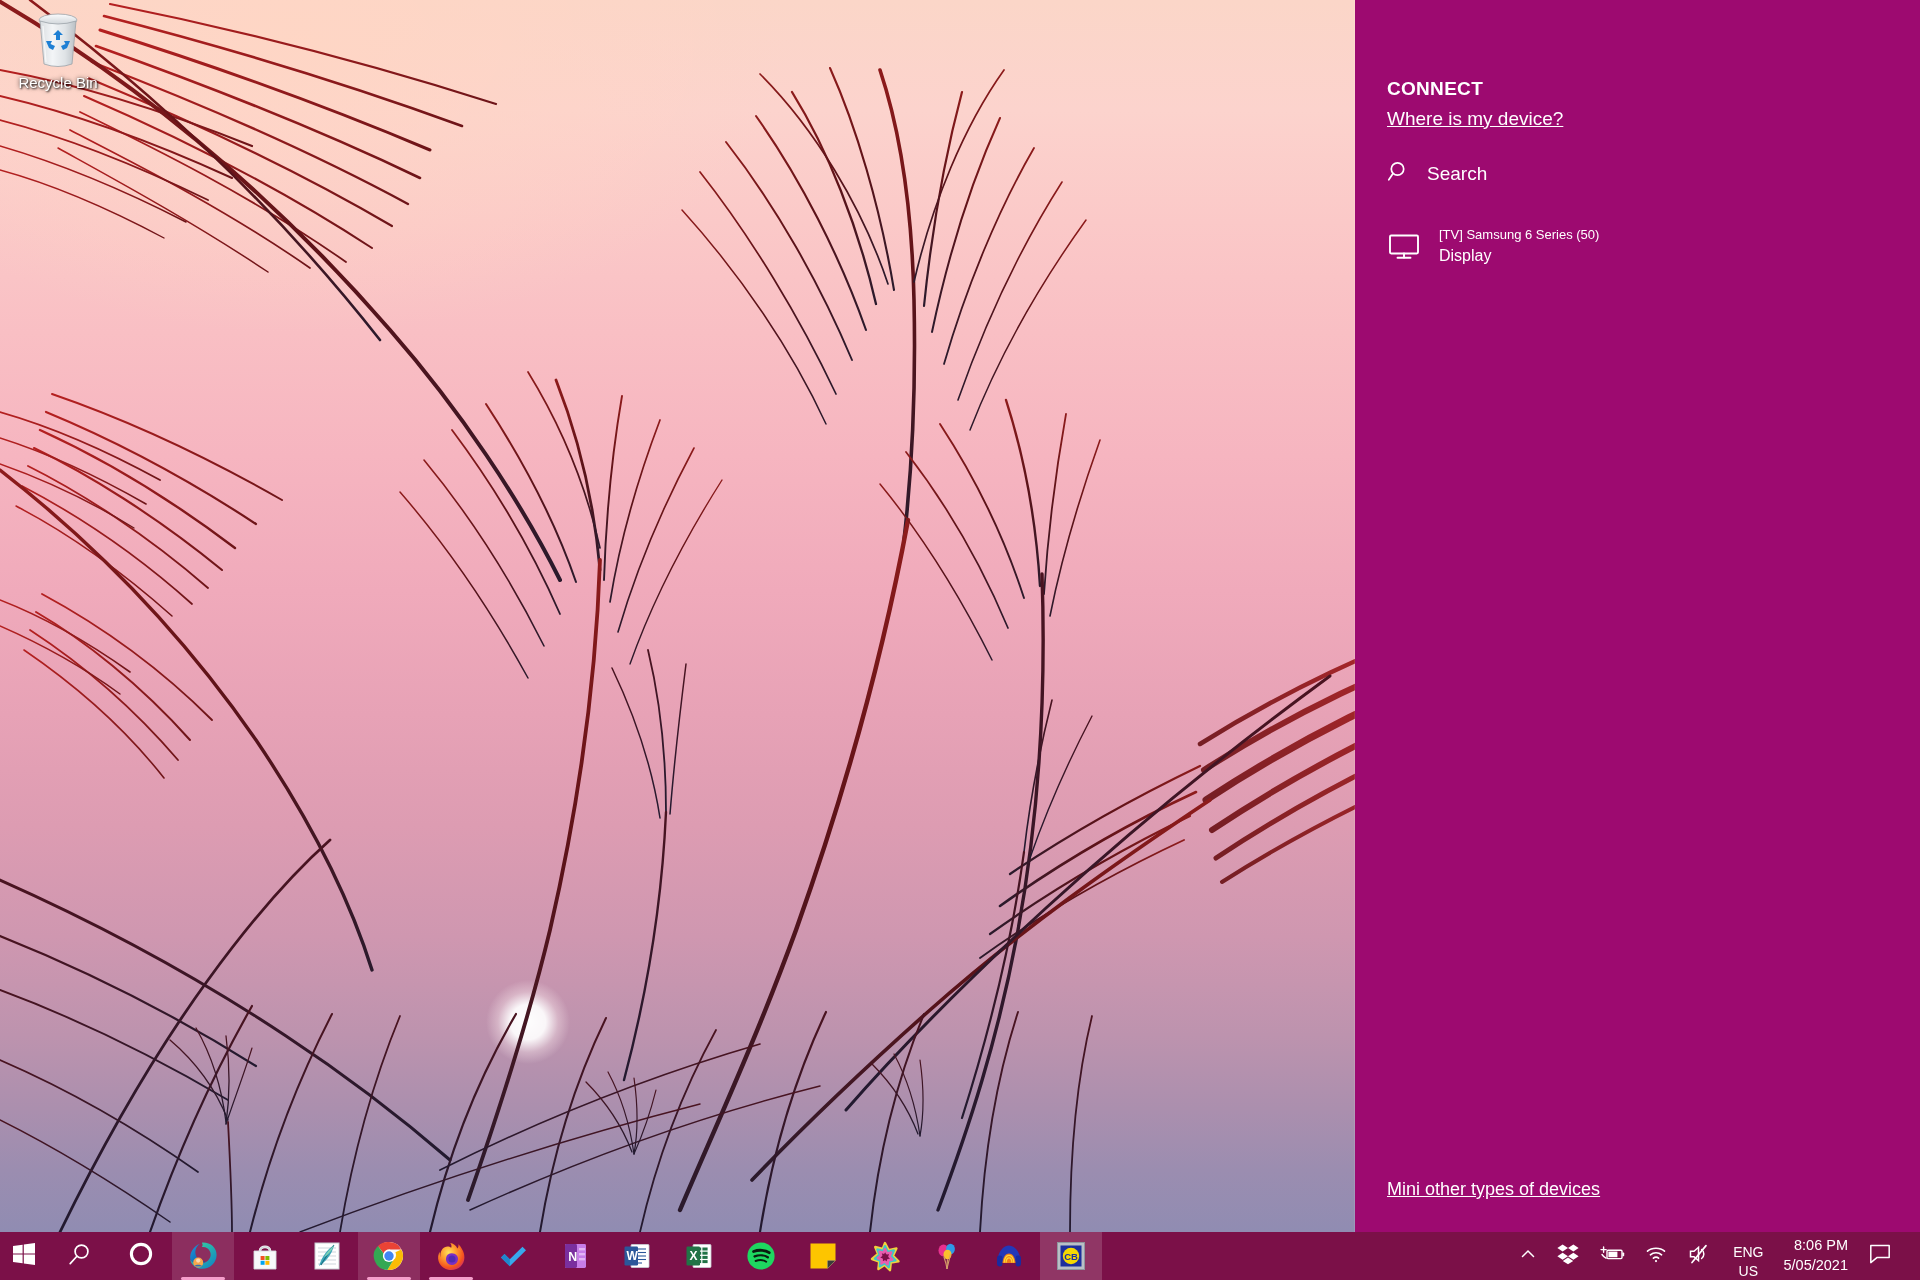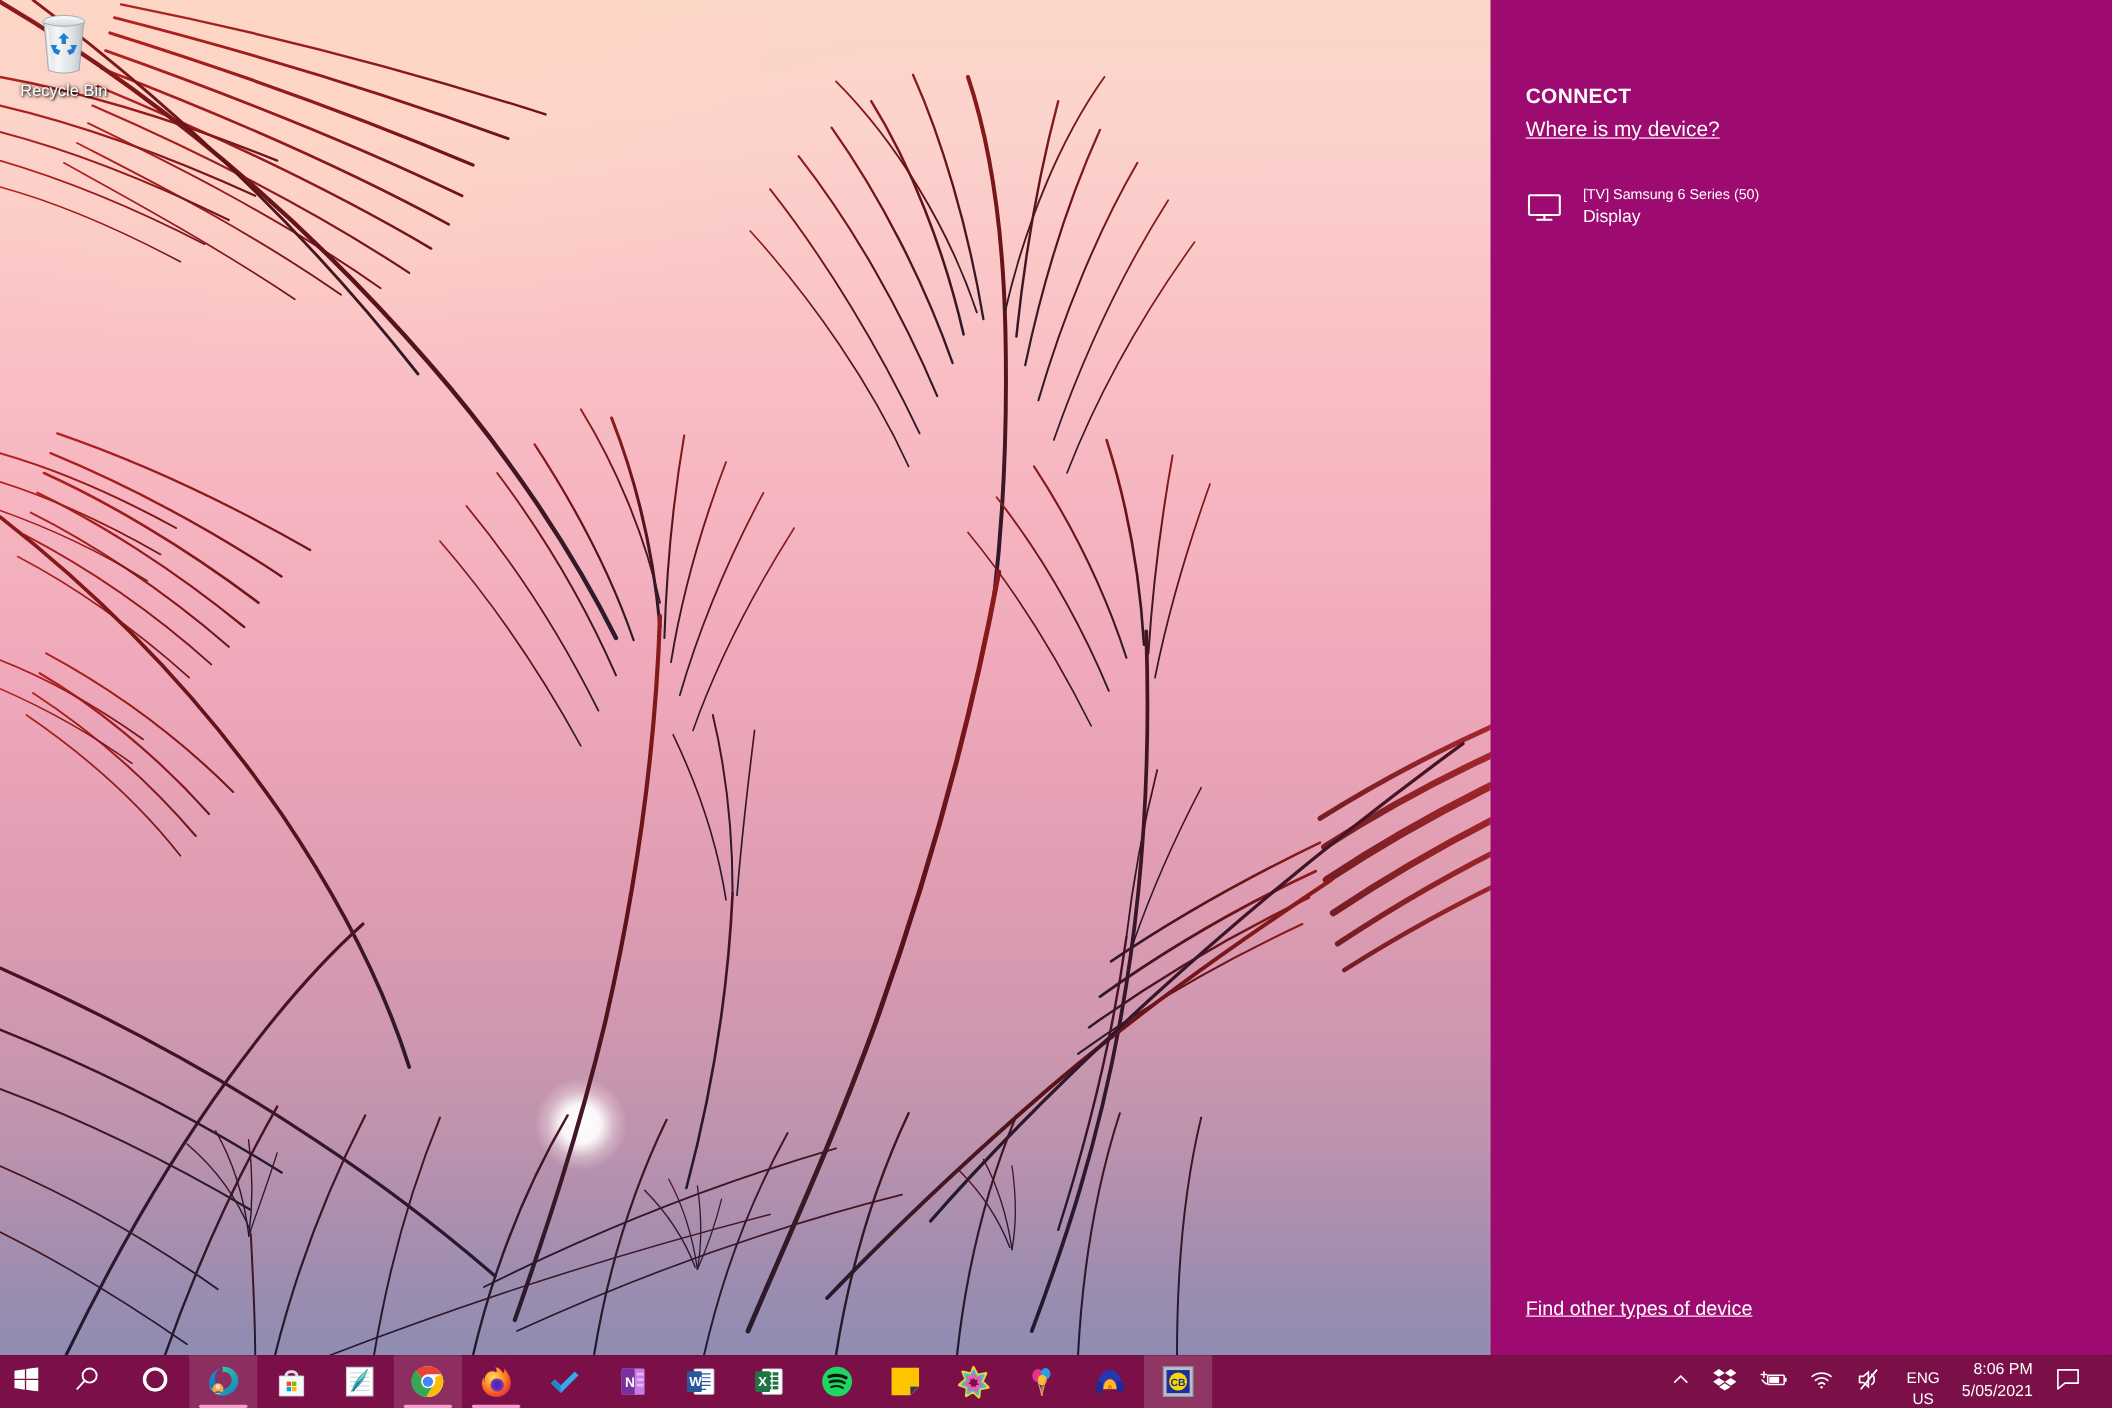--- a/index.html
+++ b/index.html
@@ -344,41 +344,50 @@
     </div>
     <div class="bin-label">Recycle Bin</div>
   </div>
 
   <div id="connect-panel">
     <div class="panel-title">CONNECT</div>
     <div style="padding-left:0">
       <span class="panel-link">Where is my device?</span>
     </div>
 
+    <div class="search-row">
+      <span>
+        <svg width="24" height="24" viewBox="0 0 24 24" fill="none" stroke="#ffffff" stroke-width="1.7">
+          <circle cx="10.5" cy="9" r="6.2"></circle>
+          <line x1="6" y1="13.6" x2="1.8" y2="19.8" stroke-linecap="round"></line>
+        </svg>
+      </span>
+      <span class="srch-label">Search</span>
+    </div>
 
     <div id="device-list">
 
       <div class="device-row">
         <span class="device-icon">
           <svg width="34" height="34" viewBox="0 0 34 34" fill="none" stroke="#ffffff" stroke-width="1.9">
             <rect x="3" y="6.5" width="28" height="18" rx="1.2"></rect>
             <line x1="17" y1="24.5" x2="17" y2="28.5" stroke-linecap="round"></line>
             <line x1="10.5" y1="28.8" x2="23.5" y2="28.8" stroke-linecap="round"></line>
           </svg>
         </span>
         <span class="device-text">
           <span class="device-name">[TV] Samsung 6 Series (50)</span>
           <span class="device-sub">Display</span>
         </span>
       </div>
 
     </div>
 
     <div id="panel-footer">
-      <span class="footer-link">Find other types of device</span>
+      <span class="footer-link">Mini other types of devices</span>
     </div>
   </div>
 
   <div id="taskbar">
     <div id="taskbar-left">
 
       <div class="tb-item">
         <span>
           <svg width="22" height="22" viewBox="0 0 22 22">
             <path d="M0 3.1 L9.6 1.7 L9.6 10.4 L0 10.4 Z" fill="#fff"></path>

